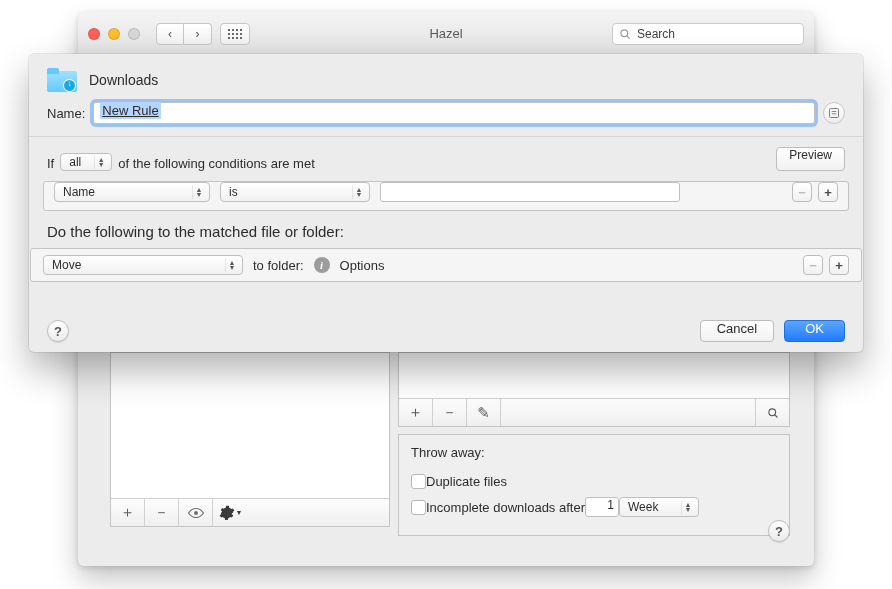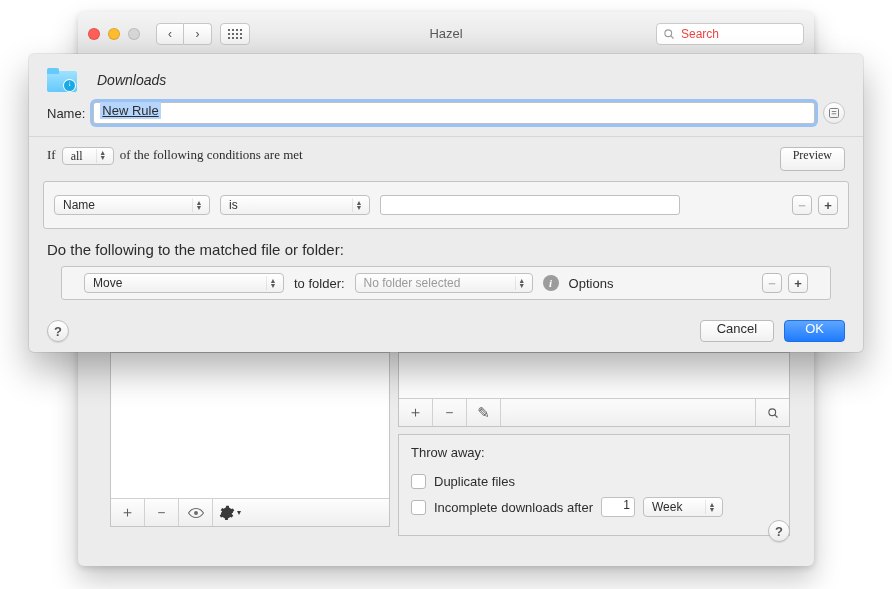--- a/index.html
+++ b/index.html
@@ -65,27 +65,27 @@
 .dots-grid span { background: #676767; }
 
 .win-title {
   position: absolute; left: 0; right: 0;
   text-align: center; color: #595959; font-size: 13px;
   pointer-events: none;
 }
 
 .searchbar {
   margin-left: auto;
-  width: 148px; height: 22px;
+  width: 192px; height: 22px;
   border-radius: 4px;
   background: #ffffff;
   border: 1px solid #cacaca;
   display: flex; align-items: center; gap: 6px;
   padding: 0 6px;
-  color: #ef4444; font-size: 12px;
+  color: #404040; font-size: 12px;
 }
 
 
 .under-body {
   position: absolute; left: 0; right: 0; top: 44px; bottom: 0;
   padding: 18px;
 }
 .pane {
   position: absolute;
   background: #fff;
@@ -126,21 +126,21 @@
 
 .throw-panel {
   position: absolute;
   left: 320px; top: 378px; width: 392px; height: 102px;
   background: #efefef;
   border: 1px solid #c4c4c4;
   padding: 10px 12px;
   font-size: 13px; color: #2d2d2d;
 }
 .throw-panel .heading { margin-bottom: 14px; }
-.throw-row { display: flex; align-items: center; gap: 8px; margin-bottom: 8px; }
+.throw-row { display: flex; align-items: center; margin-bottom: 8px; }
 .mac-check {
   width: 15px; height: 15px; border-radius: 3px;
   background: #fff; border: 1px solid #b7b7b7;
 }
 
 .mac-select {
   height: 20px; border-radius: 4px;
   background: linear-gradient(#ffffff,#f1f1f1);
   border: 1px solid #c0c0c0;
   display: inline-flex; align-items: center; justify-content: space-between;
@@ -178,23 +178,22 @@
 
 .sheet {
   position: absolute;
   left: 29px; top: 54px;
   width: 834px; height: 298px;
   background: #ececec;
   border-radius: 5px;
   box-shadow: 0 18px 36px rgba(0,0,0,.30), 0 0 0 1px rgba(0,0,0,.08);
 }
 .sheet-head {
-  display: flex; align-items: center; gap: 20px;
+  display: flex; align-items: center; gap: 12px;
   padding: 14px 18px 10px 18px;
-  font-style: italic;
 }
 .folder-icon {
   width: 30px; height: 24px; position: relative;
 }
 .folder-icon::before {
   content: ""; position: absolute; left: 0; top: 3px;
   width: 30px; height: 21px;
   background: linear-gradient(#9fe1ff,#64c9fb);
   border-radius: 2px;
 }
@@ -239,68 +238,67 @@
   background: linear-gradient(#ffffff,#ededed);
   display: flex; align-items: center; justify-content: center;
   color: #6c6c6c; font-size: 11px;
 }
 
 .sheet hr {
   border: none; border-top: 1px solid #d6d6d6;
 }
 
 .cond-row {
-  display: flex; align-items: flex-start; gap: 6px;
+  display: flex; align-items: flex-end; gap: 6px;
   padding: 10px 18px;
-  font-family: Liberation Serif, serif;
 }
 .cond-row .txt { font-size: 13px; color: #2c2c2c; }
 .preview-btn {
   margin-left: auto;
   height: 24px; padding: 0 12px;
   border-radius: 4px;
   border: 1px solid #bcbcbc;
   background: linear-gradient(#ffffff,#f1f1f1);
   font-size: 12px;
 }
 
 .rule-box {
   margin: 0 14px;
   border: 1px solid #c4c4c4;
   background: #f5f5f5;
   border-radius: 3px;
-  height: 48px;
-  display: flex; align-items: center; gap: 10px;
+  height: 30px;
+  display: flex; gap: 10px;
   padding: 0 10px;
 }
 .rule-box .value-input {
   flex: 1; max-width: 300px;
   height: 20px; border: 1px solid #c0c0c0;
   border-radius: 3px; background: #fff;
 }
 .pm-group { margin-left: auto; display: flex; gap: 6px; }
 .pm-btn {
   width: 20px; height: 20px; border-radius: 4px;
   border: 1px solid #bcbcbc;
   background: linear-gradient(#ffffff,#f1f1f1);
   display: flex; align-items: center; justify-content: center;
   font-size: 13px; color: #4a4a4a; font-weight: 600;
 }
 .pm-btn.disabled { color: #bdbdbd; }
 
 .do-label { padding: 12px 18px 8px 18px; font-size: 15px; color: #2c2c2c; }
 
 .action-box {
-  margin: 0 32px;
+  margin: 0 1px;
   border: 1px solid #c4c4c4;
   background: #f5f5f5;
   border-radius: 3px;
   height: 34px;
   display: flex; align-items: center; gap: 10px;
-  padding: 0 22px;
+  padding: 0 12px;
 }
 .info-icon {
   width: 16px; height: 16px; border-radius: 50%;
   background: #9c9c9c; color: #fff;
   font-style: italic; font-family: Georgia, serif;
   font-size: 11px; font-weight: 700;
   display: flex; align-items: center; justify-content: center;
 }
 
 .sheet-foot {
@@ -504,24 +502,20 @@
   </div>
 
   <div class="do-label">Do the following to the matched file or folder:</div>
 
   <div class="action-box">
     <div class="mac-select" style="width:200px">
       <span>Move</span>
       <span class="caret">▲<br>▼</span>
     </div>
     <span>to folder:</span>
-    <div class="mac-select placeholder" style="width:178px">
-      <span>No folder selected</span>
-      <span class="caret">▲<br>▼</span>
-    </div>
     <div class="info-icon">i</div>
     <span>Options</span>
     <div class="pm-group">
       <div class="pm-btn disabled">
         <span>−</span>
       </div>
       <div class="pm-btn">
         <span>+</span>
       </div>
     </div>

